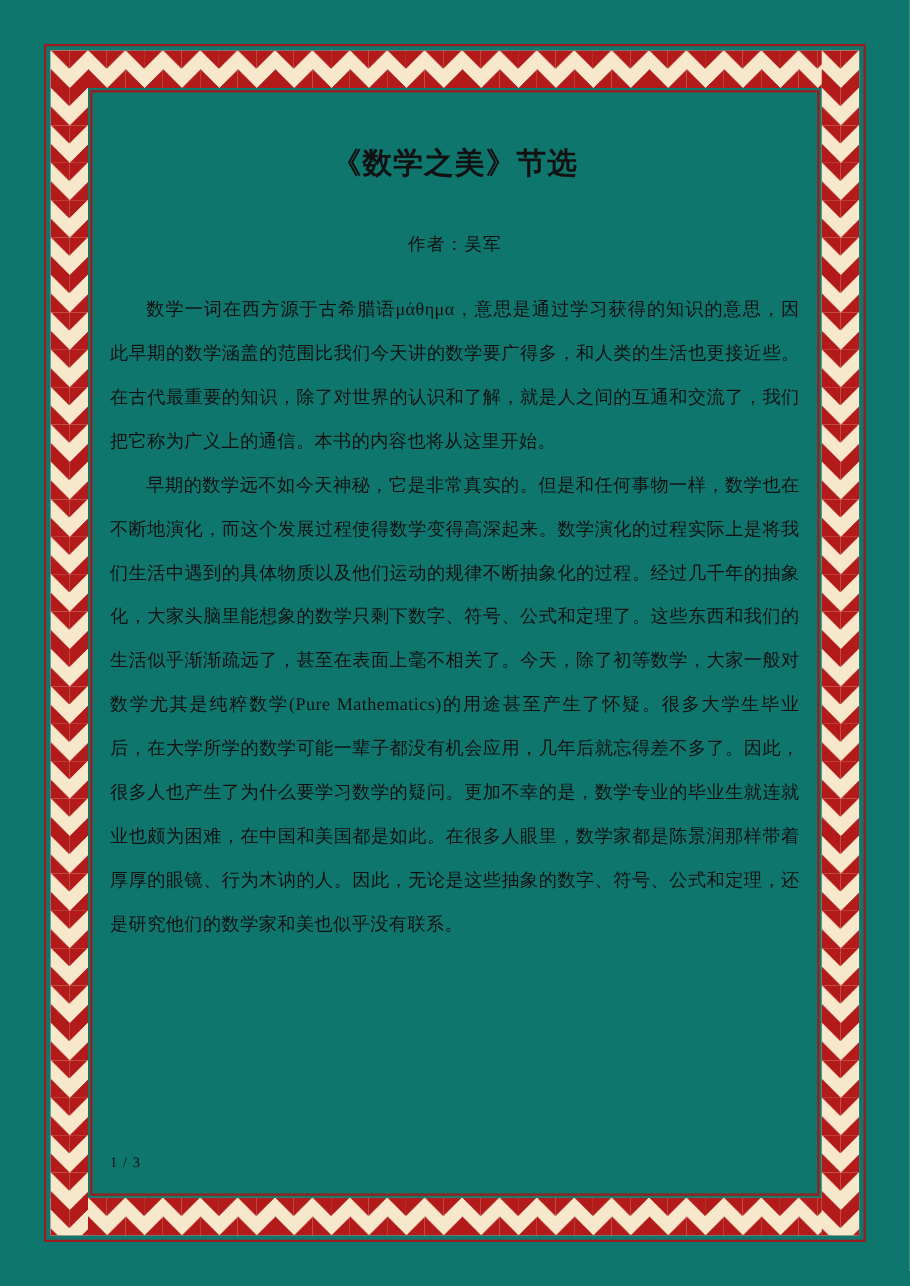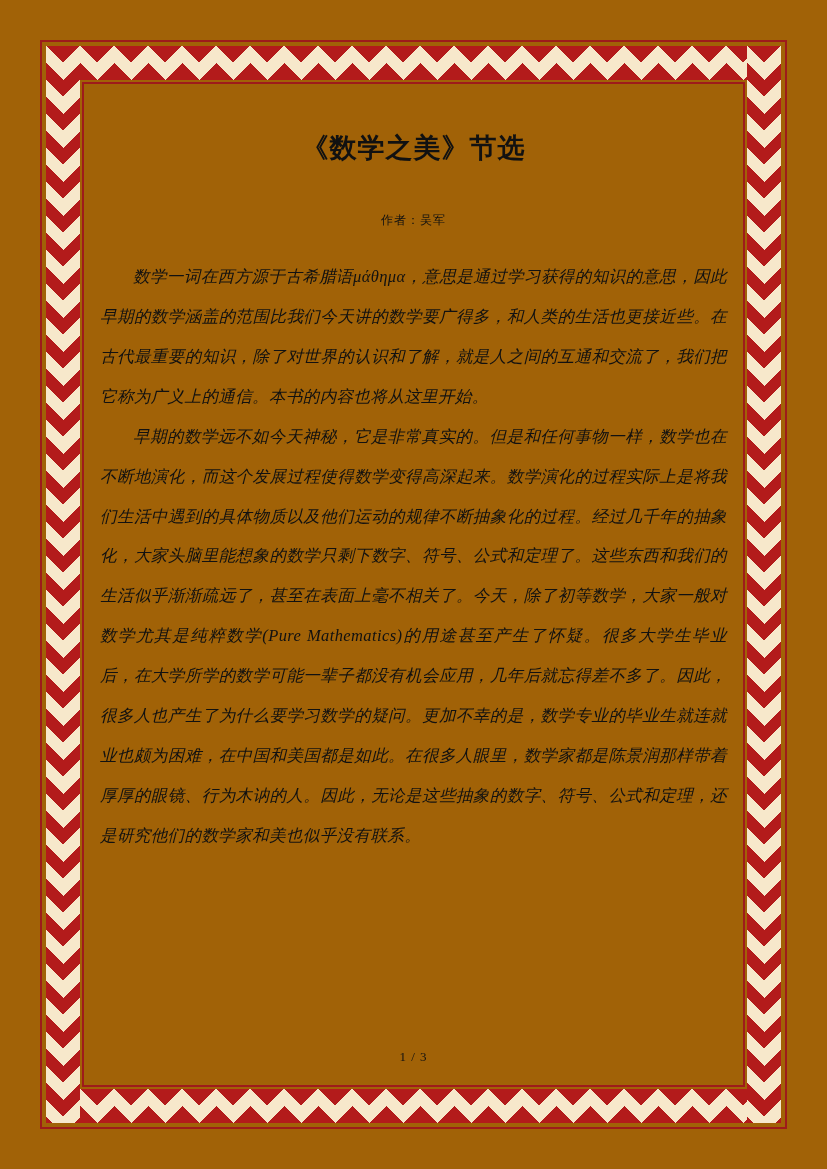--- a/index.html
+++ b/index.html
@@ -10,21 +10,21 @@
     width: 827px;
     height: 1169px;
     background: #f5e6c8;
     font-family: "Liberation Serif", serif;
     overflow: hidden;
   }
   .page {
     position: relative;
     width: 827px;
     height: 1169px;
-    background: #a16207;
+    background: #0f766e;
     box-sizing: border-box;
   }
   
   .frame-outer {
     position: absolute;
     left: 40px;
     top: 40px;
     right: 40px;
     bottom: 40px;
     border: 2px solid #9e1b1b;
@@ -104,46 +104,44 @@
     font-size: 27px;
     font-weight: bold;
     color: #111;
     letter-spacing: 1px;
     margin-top: 30px;
     margin-bottom: 0;
     font-family: "Liberation Serif", serif;
   }
   .doc-author {
     text-align: center;
-    font-size: 12px;
+    font-size: 16px;
     color: #111;
     margin-top: 46px;
     margin-bottom: 0;
     letter-spacing: 1px;
   }
   .para {
     font-size: 16.5px;
     color: #111;
     line-height: 2.42;
     text-align: justify;
     text-justify: inter-ideograph;
     text-indent: 2em;
     margin: 0;
     letter-spacing: 0.4px;
-    font-style: italic;
   }
   .para.first {
     margin-top: 28px;
   }
   .footer {
     position: absolute;
     left: 0;
     right: 0;
     bottom: 4px;
-    text-align: center;
     font-size: 13px;
     color: #111;
     letter-spacing: 1px;
   }
 </style>
 </head>
 <body>
 
 <div class="page">
 

